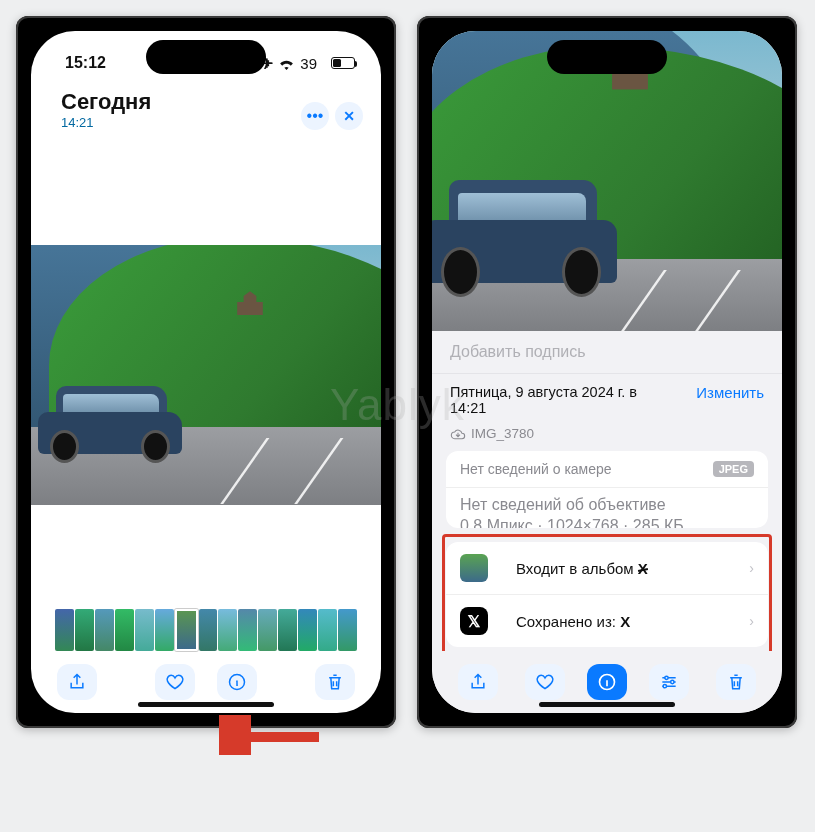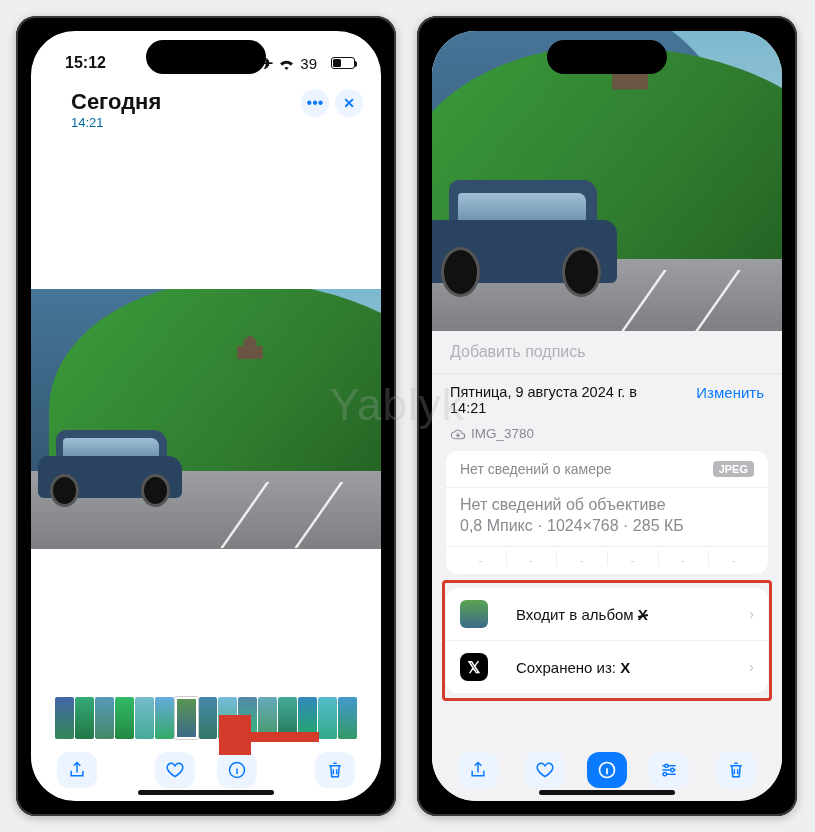--- a/index.html
+++ b/index.html
@@ -6,22 +6,22 @@
   body {
     font-family: -apple-system, BlinkMacSystemFont, "Segoe UI", Helvetica, Arial, sans-serif;
     background: #eeeff0;
     width: 815px;
     height: 832px;
     position: relative;
   }
   .phone {
     position: absolute;
     width: 380px;
-    height: 800px;
-    border-radius: 20px;
+    height: 712px;
+    border-radius: 12px;
     background: #000;
     padding: 15px;
     box-shadow: 0 2px 10px rgba(0,0,0,0.25), inset 0 0 0 2px #3a3a3a;
   }
   .phone.left { left: 16px; top: 16px; }
   .phone.right { left: 417px; top: 16px; }
   .screen {
     width: 100%;
     height: 100%;
     background: #fff;
@@ -66,22 +66,22 @@
   }
   .battery-body::after {
     content:""; position:absolute; right:-3px; top:3px;
     width:2px; height:6px; background:#111; border-radius:0 2px 2px 0;
   }
   .battery-fill { position:absolute; left:1px; top:1px; bottom:1px; width:38%; background:#111; border-radius:1.5px;}
   .battery-text { font-size: 15px; font-weight: 500; margin-right: 14px; }
 
   
   .header {
-    padding: 4px 18px 10px 40px;
-    display: flex; justify-content: space-between; align-items: flex-start;
+    padding: 4px 18px 10px 30px;
+    display: flex; justify-content: space-between; align-items: flex-end;
     flex-shrink: 0;
   }
   .header-title { font-size: 22px; font-weight: 700; color:#111; }
   .header-sub { font-size: 13px; color: #0369a1; margin-top:0; }
   .header-right { display: flex; gap: 6px; }
   .round-btn {
     width: 28px; height: 28px; border-radius: 50%;
     background: #ecf4ff; display:flex; align-items:center; justify-content:center;
     color: #0a7aff; font-size: 16px;
   }

